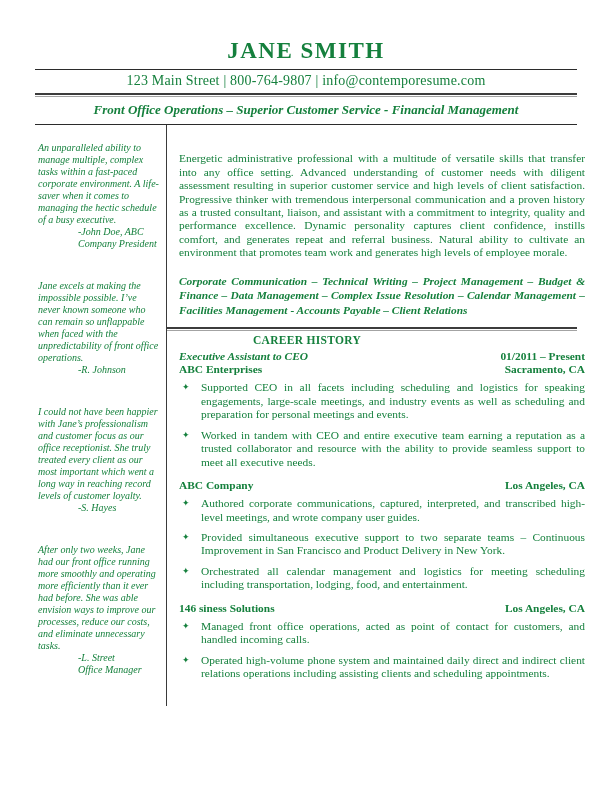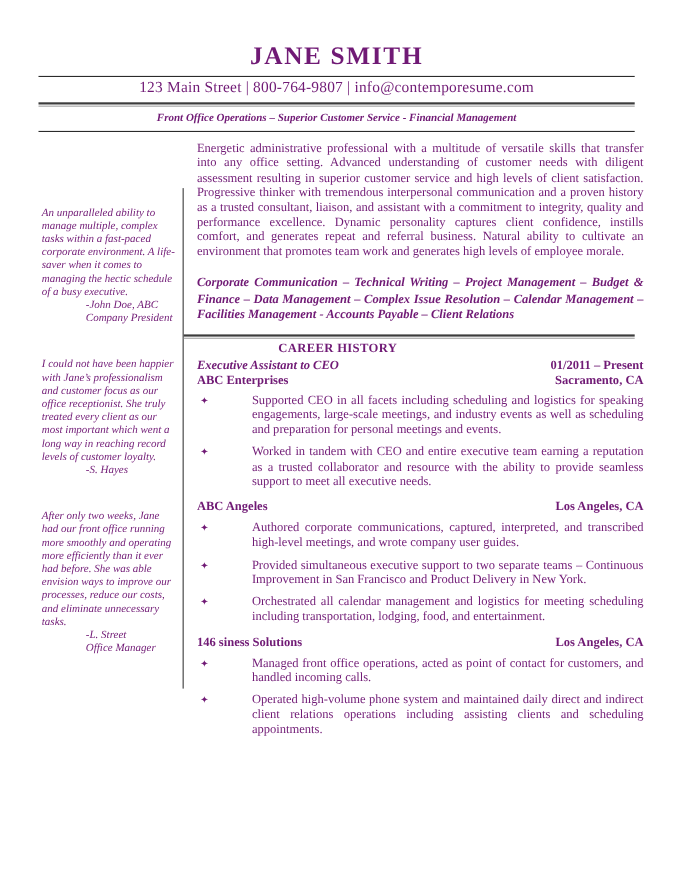--- a/index.html
+++ b/index.html
@@ -1,36 +1,36 @@
 <!DOCTYPE html>
 <html><head>
 <meta charset="utf-8">
 <style>
   * { margin:0; padding:0; box-sizing:border-box; }
   html,body { background:#ffffff; }
   .page {
     position:relative;
     width:612px; height:792px;
     background:#ffffff;
-    color:#701a75;
+    color:#15803d;
     font-family:"Liberation Serif","DejaVu Serif",serif;
     padding-top:38px;
     overflow:hidden;
   }
   
   .header { margin:0 35px; text-align:center; }
   .name {
     font-size:23px; font-weight:bold; letter-spacing:1.5px;
     margin-bottom:5px;
   }
   .rule-thin { border-top:1px solid #2b2b2b; height:0; }
   .rule-double { height:4px; border-top:2px solid #3c3c3c; border-bottom:1px solid #a3a3a3; }
   .contact { font-size:14px; padding:3px 0 4px 0; letter-spacing:0.2px; }
   .role-title { margin-top:11px; font-size:11.5px; font-weight:bold; letter-spacing:0.3px; }
-  .tagline { margin-top:5px; margin-bottom:6px; font-size:10px; font-weight:bold; font-style:italic; }
+  .tagline { margin-top:5px; margin-bottom:6px; font-size:13px; font-weight:bold; font-style:italic; }
   
   .columns { display:flex; align-items:center; margin:0 27px 0 35px; }
   .sidebar {
     flex:0 0 132px; width:132px;
     border-right:1px solid #3a3a3a;
     padding:17px 5px 0 3px;
     font-style:italic; font-size:10px; line-height:12px;
   }
   .testimonial { margin-bottom:30px; }
   .attrib { padding-left:40px; }
@@ -47,21 +47,21 @@
     font-size:11.5px; font-weight:bold; letter-spacing:0.3px;
     text-align:center; padding-right:150px;
   }
   .job { margin-top:2px; }
   .job + .job { margin-top:10px; }
   .job-row { display:flex; justify-content:space-between; font-weight:bold; line-height:13.3px; }
   .job-row .italic { font-style:italic; }
   .bullets { margin-top:5px; }
   .bullet { display:flex; margin-bottom:7px; }
   .bullet-marker { flex:0 0 10px; margin-left:3px; margin-right:9px; font-size:9px; line-height:13px; font-style:normal; }
-  .bullet-text { flex:1; text-align:justify;margin-left:28px; }
+  .bullet-text { flex:1; text-align:justify; }
 </style>
 </head>
 <body>
 
 <div class="page">
 
   <div class="header">
     <div class="name">JANE SMITH</div>
     <div class="rule-thin"></div>
     <div class="contact">123 Main Street | 800-764-9807 | info@contemporesume.com</div>
@@ -70,20 +70,24 @@
     <div class="rule-thin"></div>
   </div>
 
   <div class="columns">
 
     <div class="sidebar">
       <div class="testimonial">
         <div>An unparalleled ability to manage multiple, complex tasks within a fast-paced corporate environment.  A life-saver when it comes to managing the hectic schedule of a busy executive.</div>
         <div class="attrib">-John Doe, ABC</div>
         <div class="attrib">Company President</div>
+      </div>
+      <div class="testimonial">
+        <div>Jane excels at making the impossible possible.  I’ve never known someone who can remain so unflappable when faced with the unpredictability of front office operations.</div>
+        <div class="attrib">-R. Johnson</div>
       </div>
       <div class="testimonial">
         <div>I could not have been happier with Jane’s professionalism and customer focus as our office receptionist.  She truly treated every client as our most important which went a long way in reaching record levels of customer loyalty.</div>
         <div class="attrib">-S. Hayes</div>
       </div>
       <div class="testimonial">
         <div>After only two weeks, Jane had our front office running more smoothly and operating more efficiently than it ever had before.  She was able envision ways to improve our processes, reduce our costs, and eliminate unnecessary tasks.</div>
         <div class="attrib">-L. Street</div>
         <div class="attrib">Office Manager</div>
       </div>
@@ -111,21 +115,21 @@
           </div>
           <div class="bullet">
             <span class="bullet-marker">✦</span>
             <span class="bullet-text">Worked in tandem with CEO and entire executive team earning a reputation as a trusted collaborator and resource with the ability to provide seamless support to meet all executive needs.</span>
           </div>
         </div>
       </div>
 
       <div class="job">
         <div class="job-row">
-          <span>ABC Angeles</span>
+          <span>ABC Company</span>
           <span>Los Angeles, CA</span>
         </div>
         <div class="bullets">
           <div class="bullet">
             <span class="bullet-marker">✦</span>
             <span class="bullet-text">Authored corporate communications, captured, interpreted, and transcribed high-level meetings, and wrote company user guides.</span>
           </div>
           <div class="bullet">
             <span class="bullet-marker">✦</span>
             <span class="bullet-text">Provided simultaneous executive support to two separate teams – Continuous Improvement in San Francisco and Product Delivery in New York.</span>

